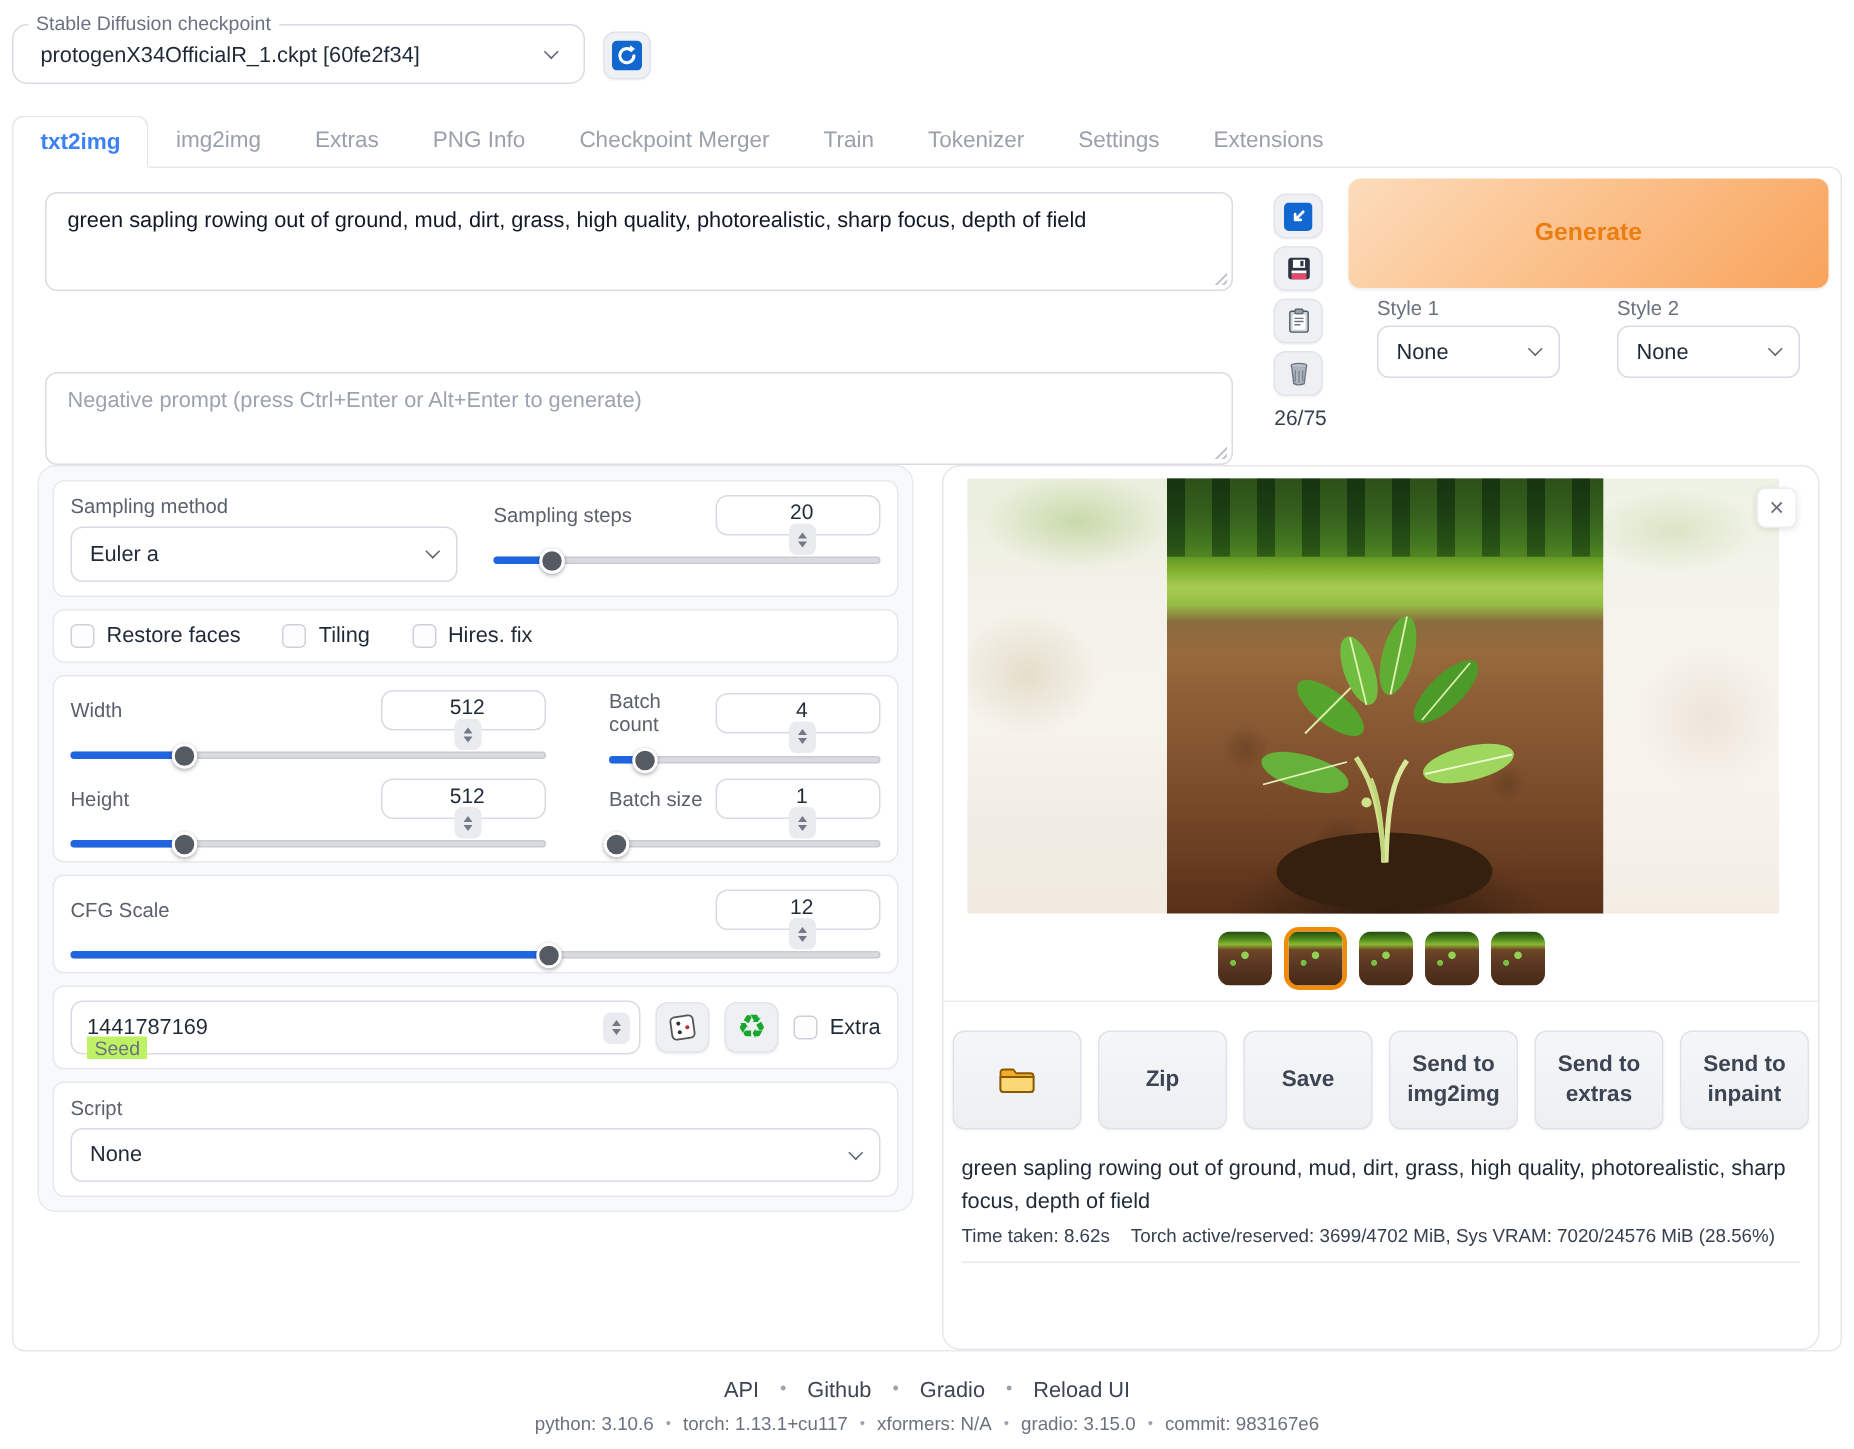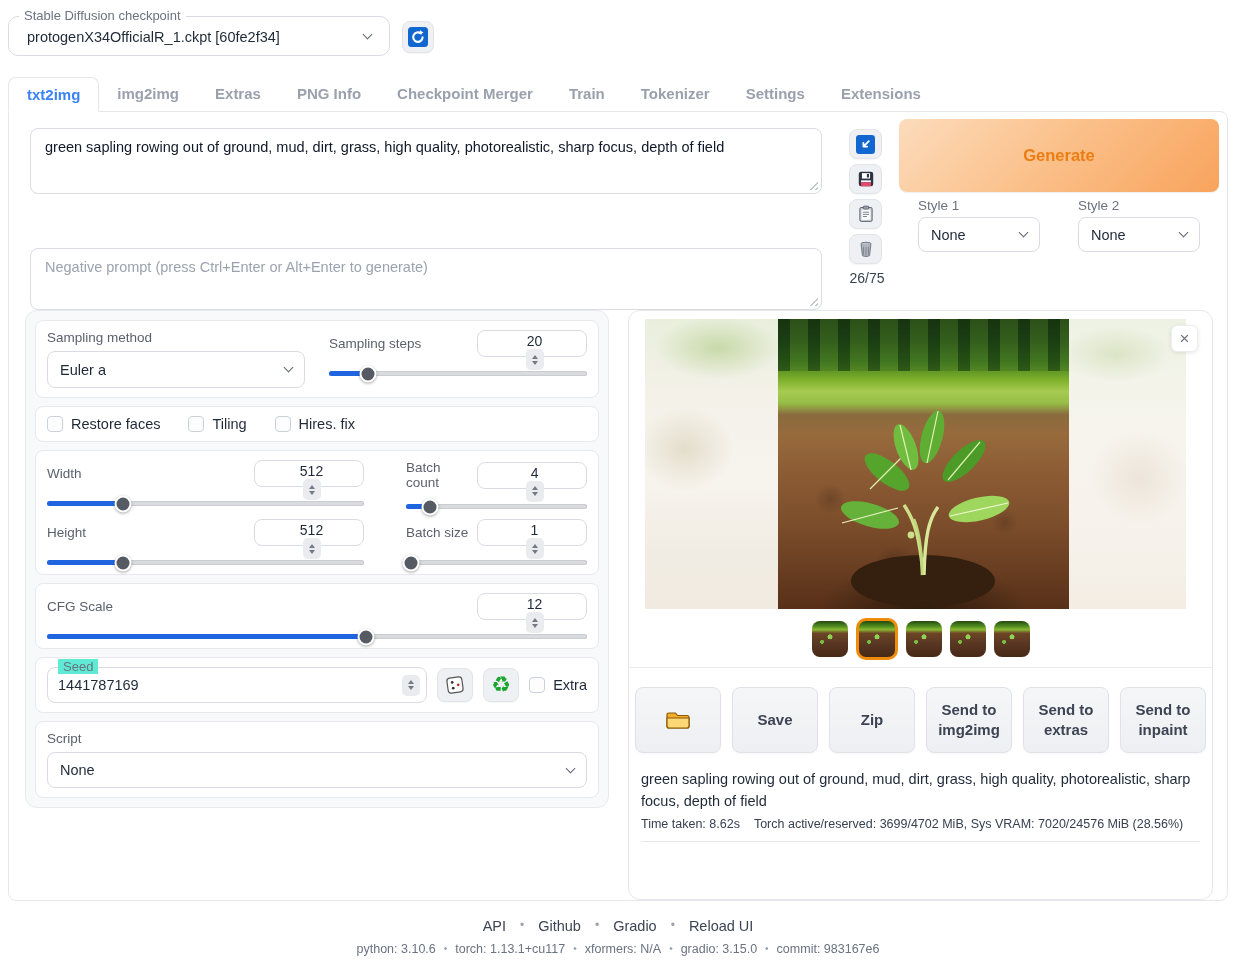--- a/index.html
+++ b/index.html
@@ -16,21 +16,21 @@
     color:#1f2937; font-size:14.5px; }
   .ckpt-select { position:absolute; left:6px; right:6px; top:6px; bottom:5px; border:none; }
   .chev { width:7px; height:7px; border-right:1.7px solid #5f6673; border-bottom:1.7px solid #5f6673;
     transform:rotate(45deg); margin-top:-4px; flex:none; }
   .iconbtn { background:#eef0f3; border:1px solid #e2e4e9; border-radius:8px;
     display:flex; align-items:center; justify-content:center; box-shadow:0 1px 1px rgba(0,0,0,.04); }
   .refresh-btn { position:absolute; left:402px; top:21px; width:32px; height:32px; }
 
   
   .tabbar { position:absolute; left:8px; top:77px; height:35px; display:flex; z-index:3; }
-  .tab { padding:8px 18px 0; font-size:15px; color:#9aa1ad; cursor:pointer; white-space:nowrap;font-weight:bold; }
+  .tab { padding:8px 18px 0; font-size:15px; color:#9aa1ad; cursor:pointer; white-space:nowrap; }
   .tab.active { background:#fff; border:1px solid #e5e7eb; border-bottom:1px solid #fff;
     border-radius:8px 8px 0 0; color:#3b82f6; font-weight:700; }
 
   .main-box { position:absolute; left:8px; top:111px; width:1220px; height:790px;
     border:1px solid #e5e7eb; border-radius:0 8px 8px 8px; background:#fff; z-index:1; }
 
   
   .ta-wrap { position:absolute; border:1px solid #dadce2; border-radius:8px; background:#fff; z-index:2; }
   .ta-wrap textarea { width:100%; height:100%; border:none; outline:none; resize:none;
     border-radius:8px; padding:10px 14px; font-family:"Liberation Sans",sans-serif;
@@ -80,21 +80,21 @@
   .slider .thumb { position:absolute; top:50%; width:17px; height:17px; border-radius:50%;
     background:#565b63; border:2px solid #fff; box-shadow:0 1px 3px rgba(0,0,0,.35);
     transform:translate(-50%,-50%); }
   .cbx-row { display:flex; gap:28px; align-items:center; }
   .cbx-item { display:flex; align-items:center; gap:8px; font-size:14.5px; color:#1f2937; }
   .checkbox { width:16px; height:16px; border:1.5px solid #ccd1d9; border-radius:4px; background:#fdfdfe; flex:none; }
   .g3 { display:grid; grid-template-columns:317px 1fr; column-gap:42px; row-gap:10px; }
   .seed-row { display:flex; align-items:center; gap:10px; }
   .seed-fieldset { position:relative; flex:1; height:36px; border:1px solid #d8dbe1; border-radius:8px;
     background:#fff; display:flex; align-items:center; padding:0 6px 0 10px; }
-  .seed-fieldset .legend { background:#5eead4; }
+  .seed-fieldset .legend { background:#bef264;margin-top:32px; }
   .seed-val { flex:1; font-size:14.5px; color:#1f2937; }
   .seed-btn { width:36px; height:34px; flex:none; }
   .recycle-glyph { font-size:22px; color:#18a62c; line-height:1; }
   .script-select { margin-top:6px; height:36px; }
 
   
   .panel-right { position:absolute; left:628px; top:310px; width:585px; height:590px;
     background:#fff; border:1px solid #e5e7eb; border-radius:12px; z-index:2;
     display:flex; flex-direction:column; }
   .gallery { position:relative; height:357px; border-bottom:1px solid #e9ebee; flex:none; }
@@ -447,24 +447,24 @@
     </div>
 
     <div class="out-btn-row">
       <div class="outbtn">
         <svg width="26" height="22" viewBox="0 0 26 22">
           <path d="M2 6 q0-2 2-2 h6.5 l2 2.5 h9.5 q2 0 2 2 V17 q0 2 -2 2 H4 q-2 0 -2 -2 Z" fill="#f3ac2e" stroke="#8a5a00" stroke-width="1.2"></path>
           <path d="M2 9 h22 V17 q0 2 -2 2 H4 q-2 0 -2 -2 Z" fill="#fcd775" stroke="#8a5a00" stroke-width="1.2"></path>
         </svg>
       </div>
       <div class="outbtn">
+          <span>Zip</span>
+        </div>
+      <div class="outbtn">
           <span>Save</span>
-        </div>
-      <div class="outbtn">
-          <span>Zip</span>
         </div>
       <div class="outbtn">
           <span>Send to img2img</span>
         </div>
       <div class="outbtn">
           <span>Send to extras</span>
         </div>
       <div class="outbtn">
           <span>Send to inpaint</span>
         </div>

